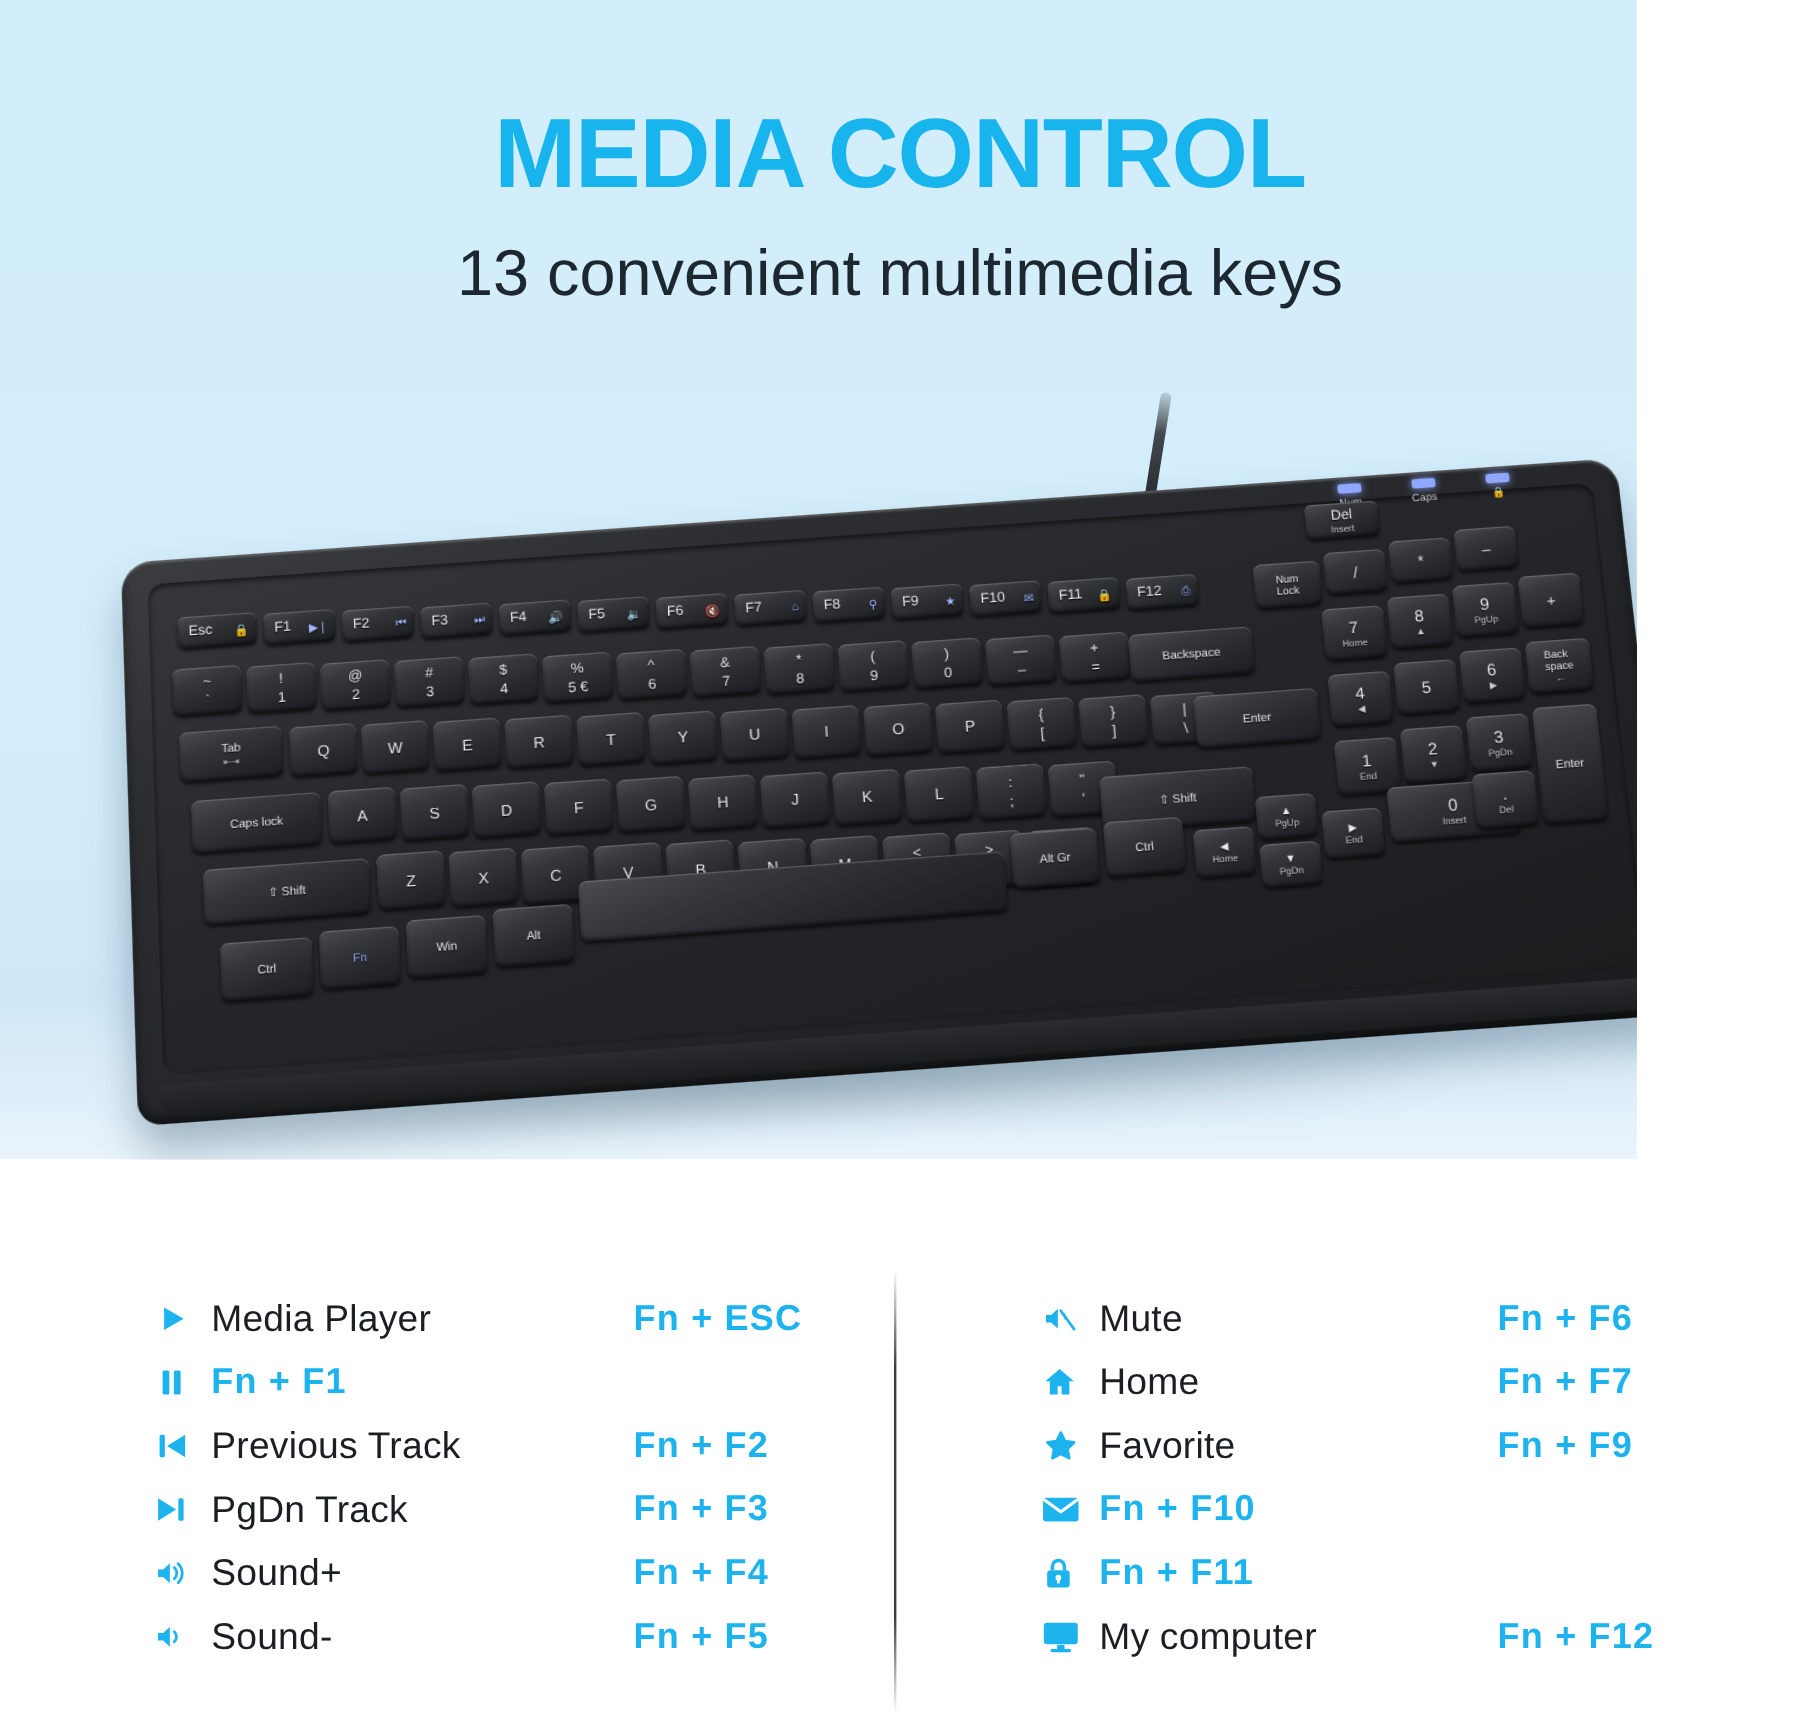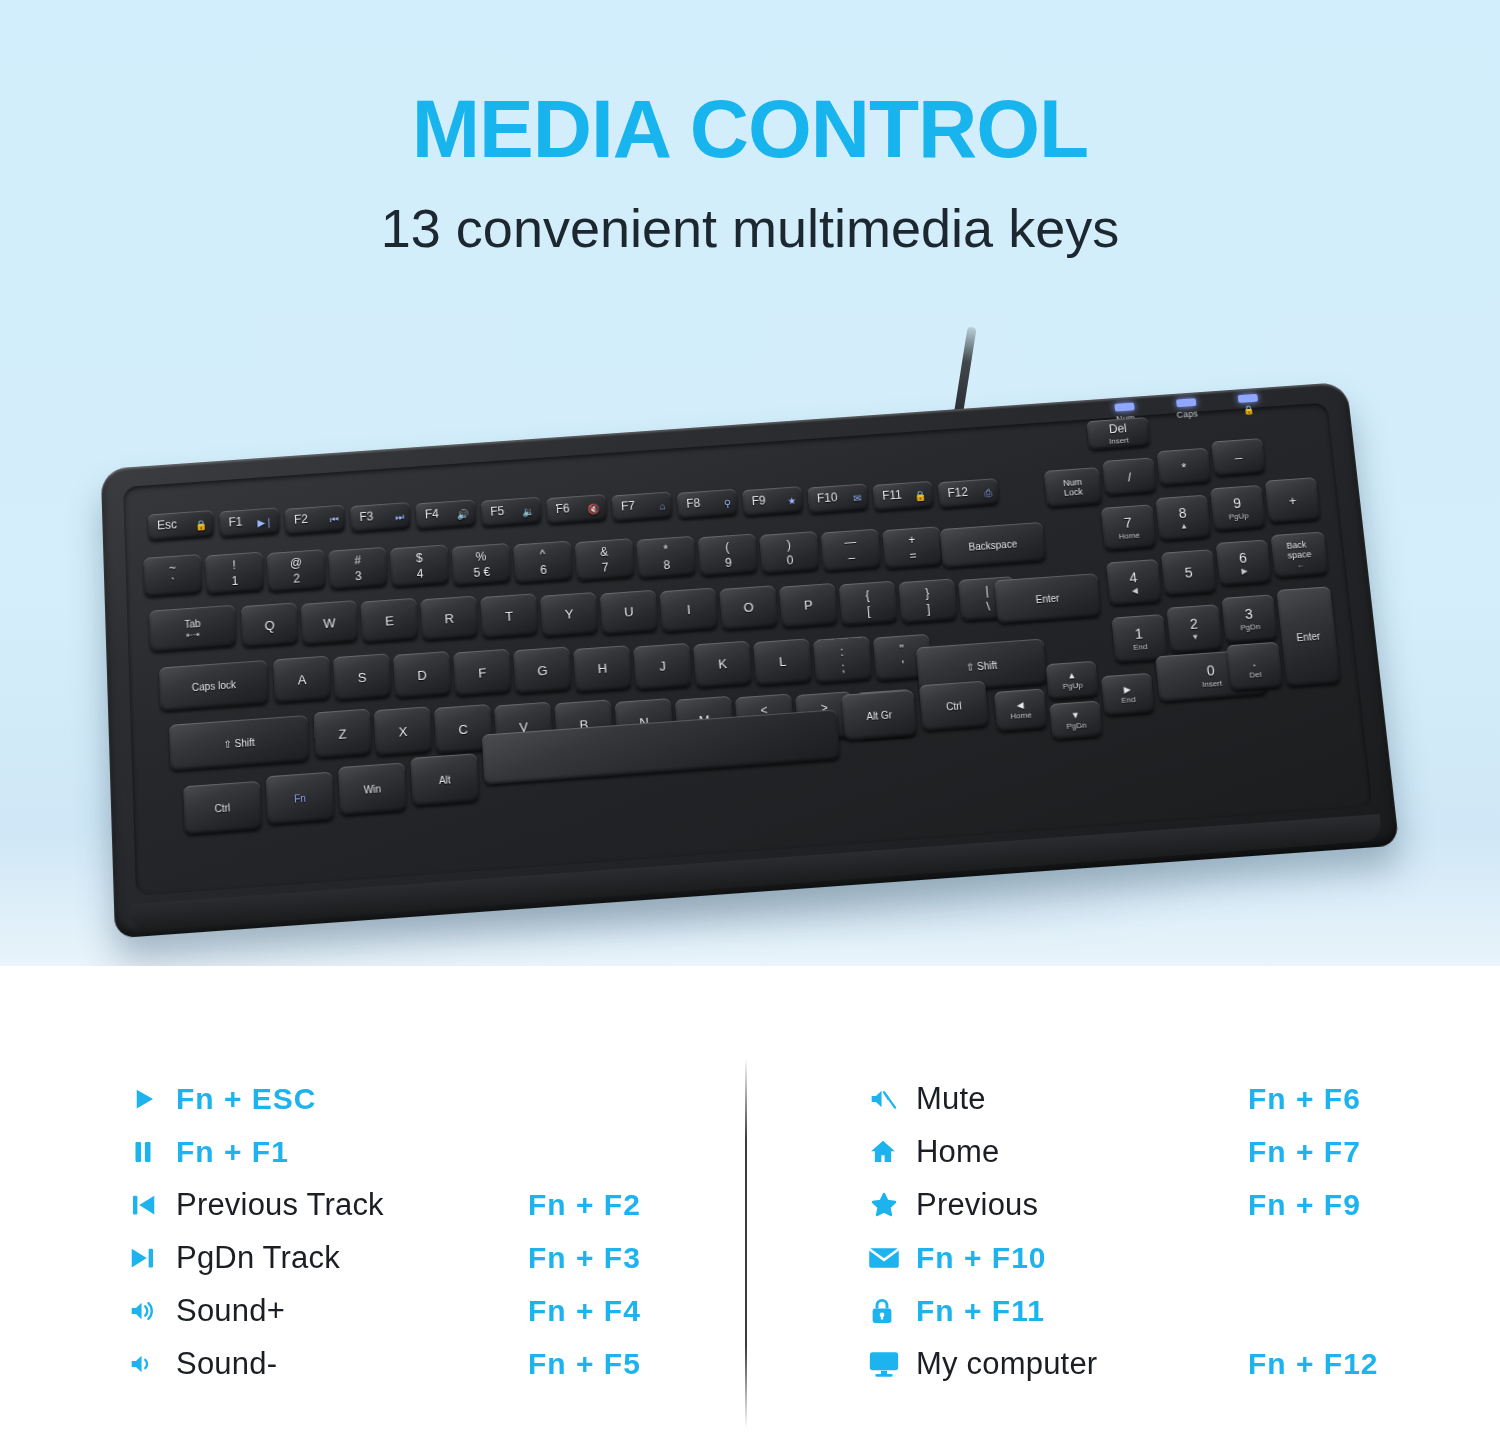--- a/index.html
+++ b/index.html
@@ -8,21 +8,21 @@
     font-family: "Liberation Sans", sans-serif;
     background: #ffffff;
     overflow: hidden;
     position: relative;
   }
 
   
   .hero {
     position: absolute;
     left: 0; top: 0;
-    width: 1500px; height: 966px;
+    width: 1364px; height: 966px;
     background: linear-gradient(180deg, #d2edfb 0%, #d4eefb 62%, #cfe7f6 86%, #e9f4fb 100%);
     overflow: hidden;
   }
   .hero-title {
     position: absolute;
     left: 0; top: 88px; width: 1500px;
     text-align: center;
     font-size: 82px;
     font-weight: 700;
     letter-spacing: -1px;
@@ -561,20 +561,21 @@
 <div class="legend"></div>
 <div class="divider"></div>
 
 <div class="col col-left" id="legend-left">
     <div class="lrow">
       <span class="ic">
         <svg width="30" height="30" viewBox="0 0 24 24" fill="currentColor">
           <path d="M7 4.5v15l13-7.5z"></path>
         </svg>
       </span>
+      <span class="lbl">Media Player</span>
       <span class="combo">Fn + ESC</span>
     </div>
     <div class="lrow">
       <span class="ic">
         <svg width="30" height="30" viewBox="0 0 24 24" fill="currentColor">
           <rect x="6" y="4" width="4.5" height="16" rx="1"></rect>
           <rect x="13.5" y="4" width="4.5" height="16" rx="1"></rect>
         </svg>
       </span>
       <span class="combo">Fn + F1</span>
@@ -641,21 +642,21 @@
       </span>
       <span class="lbl">Home</span>
       <span class="combo">Fn + F7</span>
     </div>
     <div class="lrow">
       <span class="ic">
         <svg width="32" height="30" viewBox="0 0 24 24" fill="currentColor" stroke="currentColor" stroke-width="2" stroke-linejoin="round">
           <path d="M12 3.2l2.7 5.6 6.1.8-4.5 4.3 1.2 6.1L12 17.1l-5.5 2.9 1.2-6.1L3.2 9.6l6.1-.8z"></path>
         </svg>
       </span>
-      <span class="lbl">Previous</span>
+      <span class="lbl">Favorite</span>
       <span class="combo">Fn + F9</span>
     </div>
     <div class="lrow">
       <span class="ic">
         <svg width="32" height="30" viewBox="0 0 26 20" fill="currentColor">
           <rect x="1" y="2" width="24" height="16" rx="2.2"></rect>
           <path d="M2 3.5l11 8 11-8" stroke="#ffffff" stroke-width="2.1" fill="none" stroke-linecap="round"></path>
         </svg>
       </span>
       <span class="combo">Fn + F10</span>

